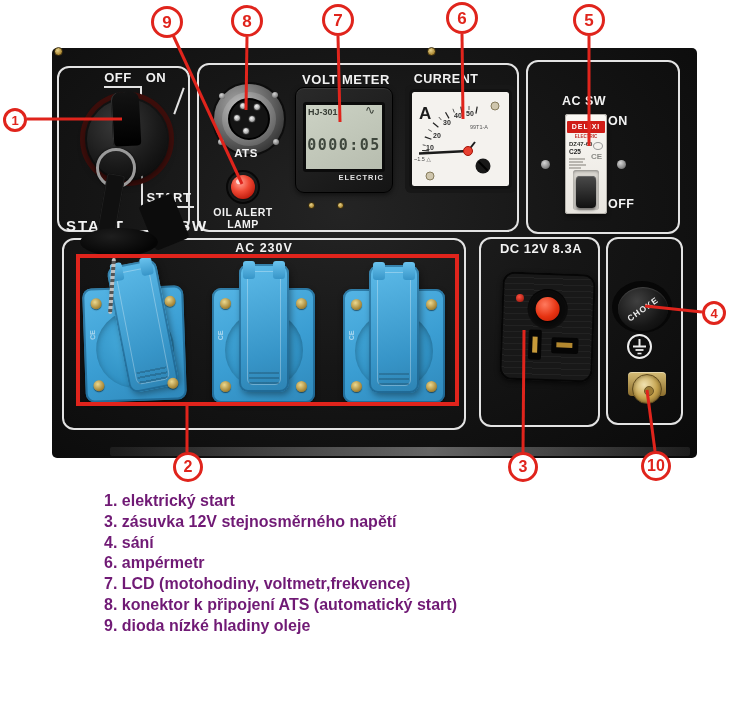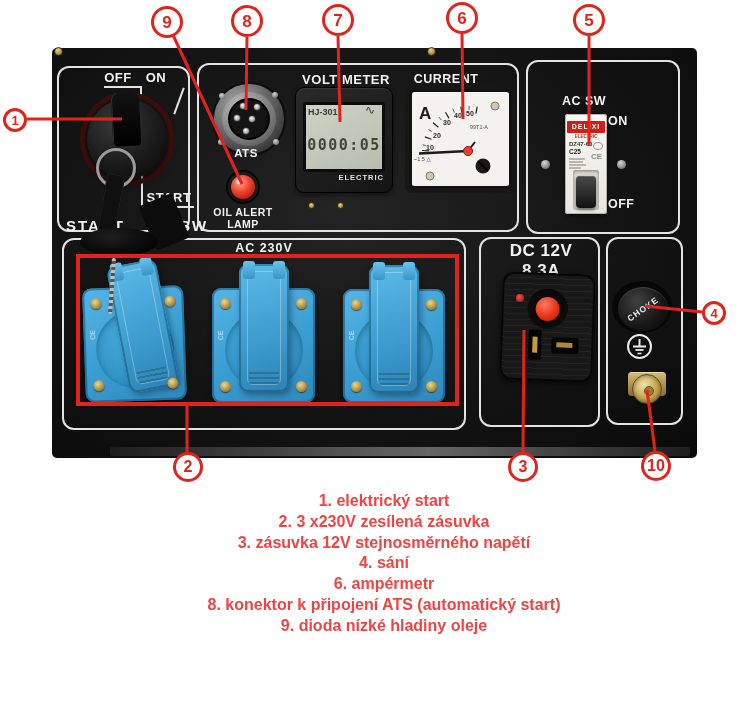--- a/index.html
+++ b/index.html
@@ -32,21 +32,21 @@
     background:radial-gradient(circle at 40% 35%,#46abdc,#2f8fc2 70%,#27769e);box-shadow:inset 0 2px 6px rgba(0,0,0,.28);}
   .sockce{position:absolute;left:4px;top:38%;font-size:7px;font-weight:bold;color:rgba(255,255,255,.55);transform:rotate(-90deg);}
   .flap{position:absolute;left:50%;top:-24px;transform:translateX(-50%);width:50px;height:128px;border-radius:9px;
     background:linear-gradient(165deg,#5dbbe9,#3795c8 70%,#2d83b3);
     box-shadow:inset 0 0 0 2px rgba(18,78,116,.5),2px 3px 6px rgba(0,0,0,.35);}
   .flap-inner{position:absolute;left:8px;right:8px;top:7px;bottom:7px;border:1.5px solid rgba(255,255,255,.3);border-radius:6px;}
   .hinge{position:absolute;top:-3px;width:12px;height:18px;border-radius:3px;background:linear-gradient(180deg,#6ac3ee,#3795c8);}
   .flaptab{position:absolute;left:50%;transform:translateX(-50%);bottom:6px;width:30px;height:14px;
     background:repeating-linear-gradient(180deg,rgba(0,0,0,.18) 0 2px,transparent 2px 5px);}
   
-  .legend{left:104px;top:491px;width:560px;z-index:5;color:#ef4444;font-size:16px;font-weight:bold;line-height:20.8px;text-align:center;}
+  .legend{left:104px;top:491px;width:560px;z-index:5;color:#701a75;font-size:16px;font-weight:bold;line-height:20.8px;}
   .mono{font-family:"DejaVu Sans Mono",monospace;}
 </style>
 </head>
 <body>
 
 <div id="stage">
 
   <div class="abs photo"></div>
 
   <div class="abs sec" style="left:57px;top:66px;width:133px;height:166px;"></div>
@@ -207,21 +207,21 @@
       <div class="hinge" style="left:4px;"></div>
       <div class="hinge" style="right:4px;"></div>
       <div class="flaptab"></div>
     </div>
     <div class="sockscrew" style="left:8px;top:10px;"></div>
     <div class="sockscrew" style="right:8px;top:10px;"></div>
     <div class="sockscrew" style="left:8px;bottom:11px;"></div>
     <div class="sockscrew" style="right:8px;bottom:11px;"></div>
   </div>
 
-  <div class="abs plbl" style="left:495px;top:241px;width:92px;font-size:17px;text-align:center;">DC 12V 8.3A</div>
+  <div class="abs plbl" style="left:495px;top:241px;width:92px;font-size:13px;text-align:center;">DC 12V 8.3A</div>
   <div class="abs" style="left:501px;top:273px;width:93px;height:108px;border-radius:12px;z-index:6;transform:rotate(2deg);
        background:repeating-linear-gradient(0deg,rgba(255,255,255,.045) 0 1px,transparent 1px 6px),#181818;
        box-shadow:inset 0 0 0 2px #060606,0 2px 5px rgba(0,0,0,.6);">
     <div style="position:absolute;left:26px;top:16px;width:40px;height:40px;border-radius:50%;background:radial-gradient(circle,#0a0a0a 60%,#242424);box-shadow:inset 0 1px 2px #000;"></div>
     <div style="position:absolute;left:34px;top:24px;width:24px;height:24px;border-radius:50%;background:radial-gradient(circle at 38% 32%,#ff7a5e,#e63312 55%,#b81902);box-shadow:0 1px 2px #000;"></div>
     <div style="position:absolute;left:14px;top:22px;width:8px;height:8px;border-radius:50%;background:radial-gradient(circle at 40% 35%,#ff5040,#8a0f05);"></div>
     <div style="position:absolute;left:28px;top:57px;width:13px;height:30px;border-radius:2px;background:#050505;">
       <div style="position:absolute;left:4px;top:7px;width:5px;height:16px;background:#c79a3a;"></div>
     </div>
     <div style="position:absolute;left:51px;top:64px;width:27px;height:16px;border-radius:2px;background:#050505;">
@@ -268,21 +268,21 @@
   <div class="abs callout co-sm" style="left:702px;top:301px;">4</div>
   <div class="abs callout co-lg" style="left:573px;top:4px;">5</div>
   <div class="abs callout co-lg" style="left:446px;top:2px;">6</div>
   <div class="abs callout co-lg" style="left:322px;top:4px;">7</div>
   <div class="abs callout co-lg" style="left:231px;top:5px;">8</div>
   <div class="abs callout co-lg" style="left:151px;top:6px;">9</div>
   <div class="abs callout co-md" style="left:641px;top:451px;">10</div>
 
   <div class="abs legend">
     <div>1. elektrický start</div>
-    <div>2. 3 x230V zesílená zásuvka</div>
     <div>3. zásuvka 12V stejnosměrného napětí</div>
     <div>4. sání</div>
     <div>6. ampérmetr</div>
+    <div>7. LCD (motohodiny, voltmetr,frekvence)</div>
     <div>8. konektor k připojení ATS (automatický start)</div>
     <div>9. dioda nízké hladiny oleje</div>
   </div>
 
 </div>
 
 </body></html>

